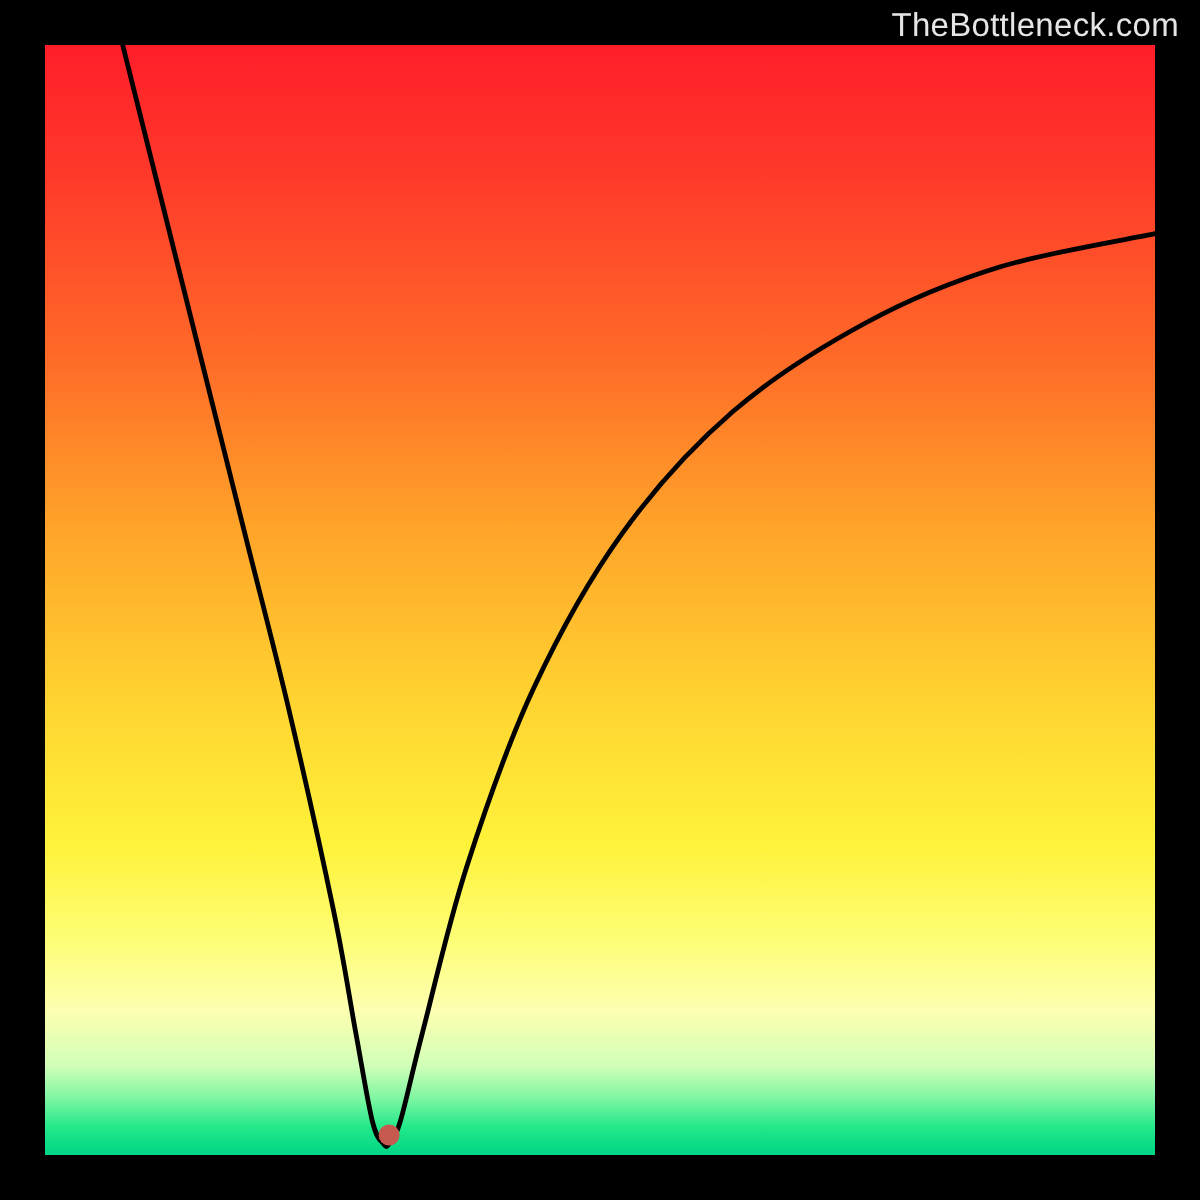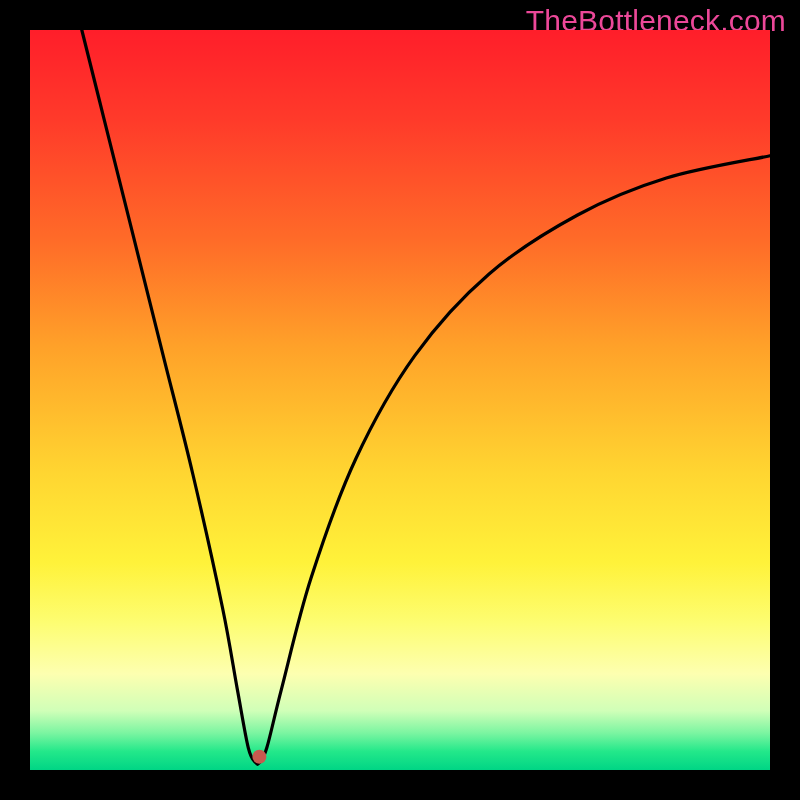--- a/index.html
+++ b/index.html
@@ -37,22 +37,22 @@
       #d0ffb8 92%,
       #7bf5a1 95%,
       #23e88a 97.5%,
       #00d585 100%
     );
   }
   .attribution {
     position: absolute;
     top: 4px;
     right: 14px;
-    color: #ec4899;
-    font-size: 30px;
+    color: #e5e5e5;
+    font-size: 22px;
     font-weight: 500;
     letter-spacing: 0.2px;
   }
   svg.curve {
     position: absolute;
     top: 0;
     left: 0;
     width: 740px;
     height: 740px;
     overflow: visible;

